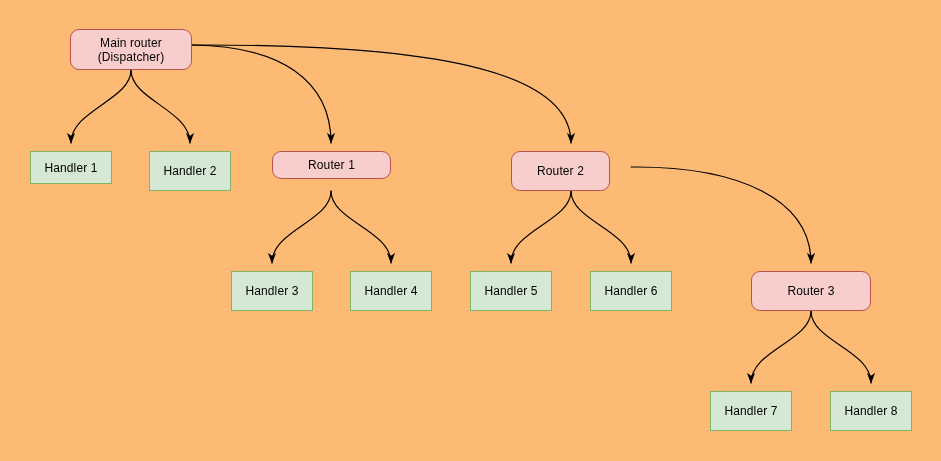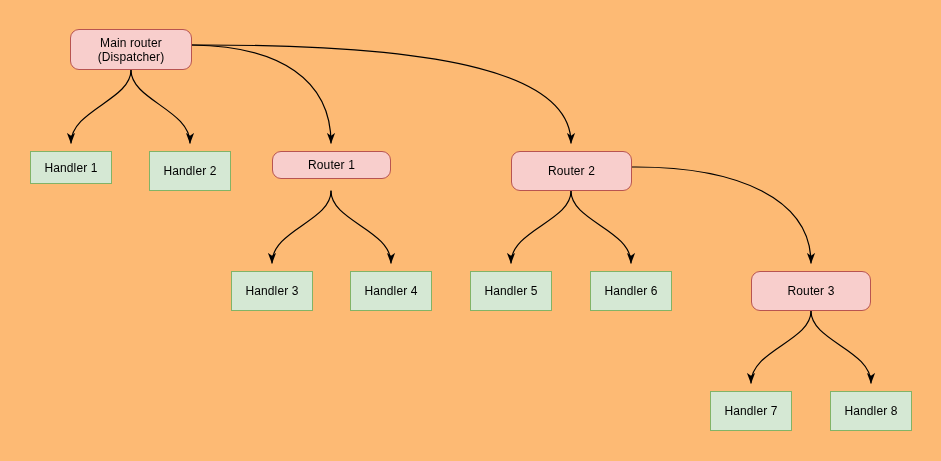--- a/index.html
+++ b/index.html
@@ -79,21 +79,21 @@
         <path d="M 811 311 C 811 341 871 350 871 383" fill="none" stroke="#000000" stroke-width="1.2" stroke-linecap="round" marker-end="url(#arrowhead)"></path>
       </g>
   </svg>
 
   <div id="nodes-group">
       <div class="node node-router" style="left: 70px; top: 29px; width: 122px; height: 41px;"><span class="node-label">Main router
 (Dispatcher)</span></div>
       <div class="node node-handler" style="left: 30px; top: 151px; width: 82px; height: 33px;"><span class="node-label">Handler 1</span></div>
       <div class="node node-handler" style="left: 149px; top: 151px; width: 82px; height: 40px;"><span class="node-label">Handler 2</span></div>
       <div class="node node-router" style="left: 272px; top: 151px; width: 119px; height: 28px;"><span class="node-label">Router 1</span></div>
-      <div class="node node-router" style="left: 511px; top: 151px; width: 121px; height: 40px;"><span class="node-label">Router 2</span></div>
+      <div class="node node-router" style="left: 511px; top: 151px; width: 99px; height: 40px;"><span class="node-label">Router 2</span></div>
       <div class="node node-handler" style="left: 231px; top: 271px; width: 82px; height: 40px;"><span class="node-label">Handler 3</span></div>
       <div class="node node-handler" style="left: 350px; top: 271px; width: 82px; height: 40px;"><span class="node-label">Handler 4</span></div>
       <div class="node node-handler" style="left: 470px; top: 271px; width: 82px; height: 40px;"><span class="node-label">Handler 5</span></div>
       <div class="node node-handler" style="left: 590px; top: 271px; width: 82px; height: 40px;"><span class="node-label">Handler 6</span></div>
       <div class="node node-router" style="left: 751px; top: 271px; width: 120px; height: 40px;"><span class="node-label">Router 3</span></div>
       <div class="node node-handler" style="left: 710px; top: 391px; width: 82px; height: 40px;"><span class="node-label">Handler 7</span></div>
       <div class="node node-handler" style="left: 830px; top: 391px; width: 82px; height: 40px;"><span class="node-label">Handler 8</span></div>
     </div>
 
 </div>

